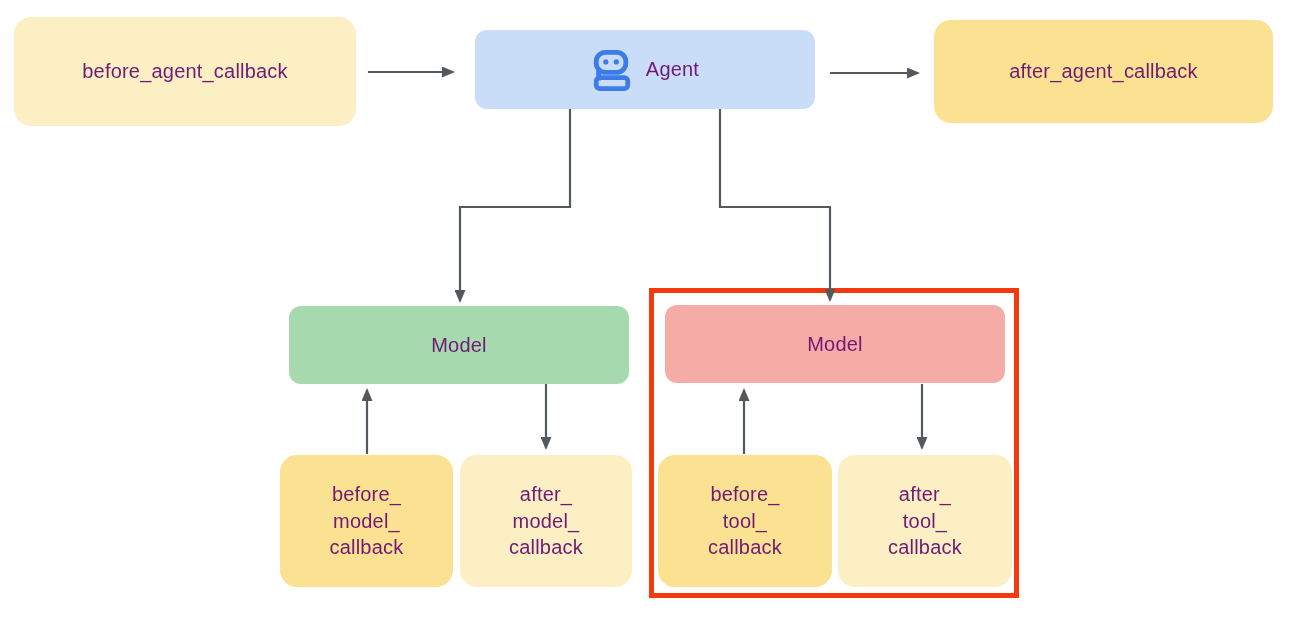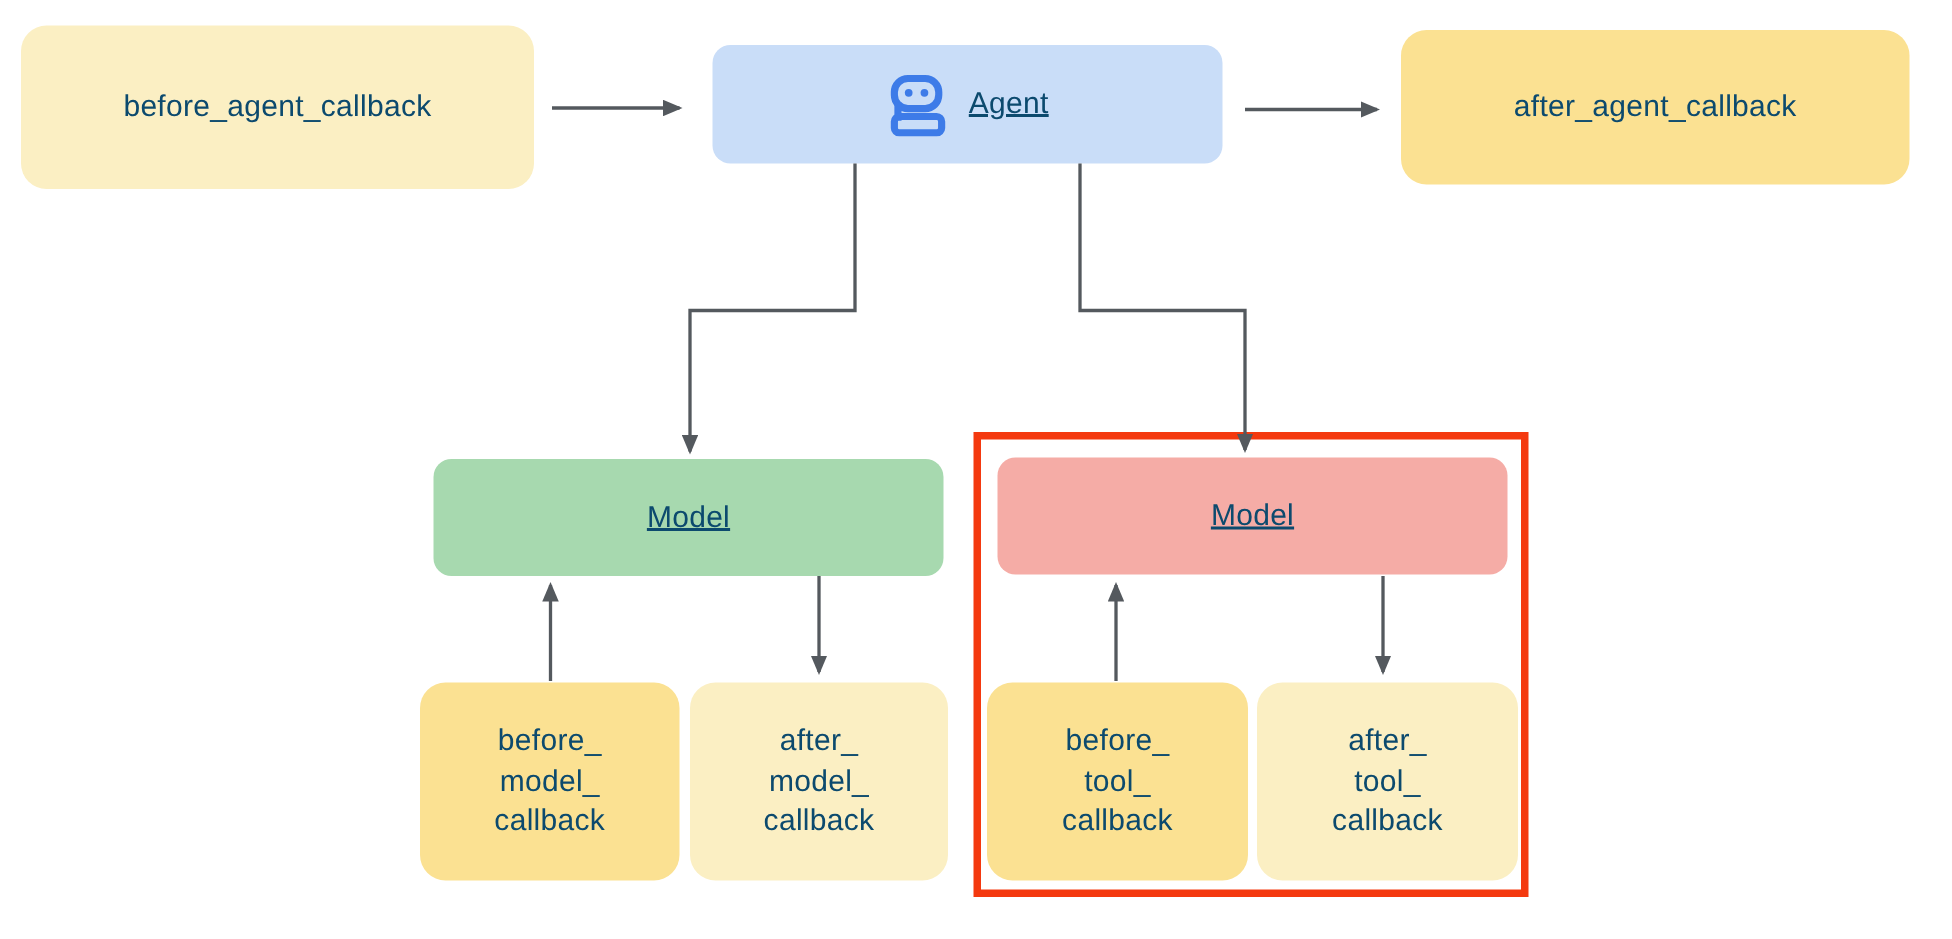--- a/index.html
+++ b/index.html
@@ -10,26 +10,26 @@
     background: #ffffff;
     font-family: "Liberation Sans", sans-serif;
     overflow: hidden;
   }
   .node {
     position: absolute;
     display: flex;
     align-items: center;
     justify-content: center;
     text-align: center;
-    color: #0c4a6e;
+    color: #701a75;
     font-size: 20px;
     letter-spacing: 0.2px;
   }
   .node.big-radius { border-radius: 17px; }
-  .node.mid-radius { border-radius: 12px; text-decoration: underline; }
+  .node.mid-radius { border-radius: 12px; }
   .node .label { white-space: pre-line; line-height: 1.32; }
   
   .n-before-agent { left: 14px;  top: 17px;  width: 342px; height: 109px; }
   .n-agent        { left: 475px; top: 30px;  width: 340px; height: 79px;  gap: 13px; }
   .n-after-agent  { left: 934px; top: 20px;  width: 339px; height: 103px; }
   
   .n-model        { left: 289px; top: 306px; width: 340px; height: 78px; }
   .n-tools        { left: 665px; top: 305px; width: 340px; height: 78px; }
   
   .n-before-model { left: 280px; top: 455px; width: 173px; height: 132px; }

